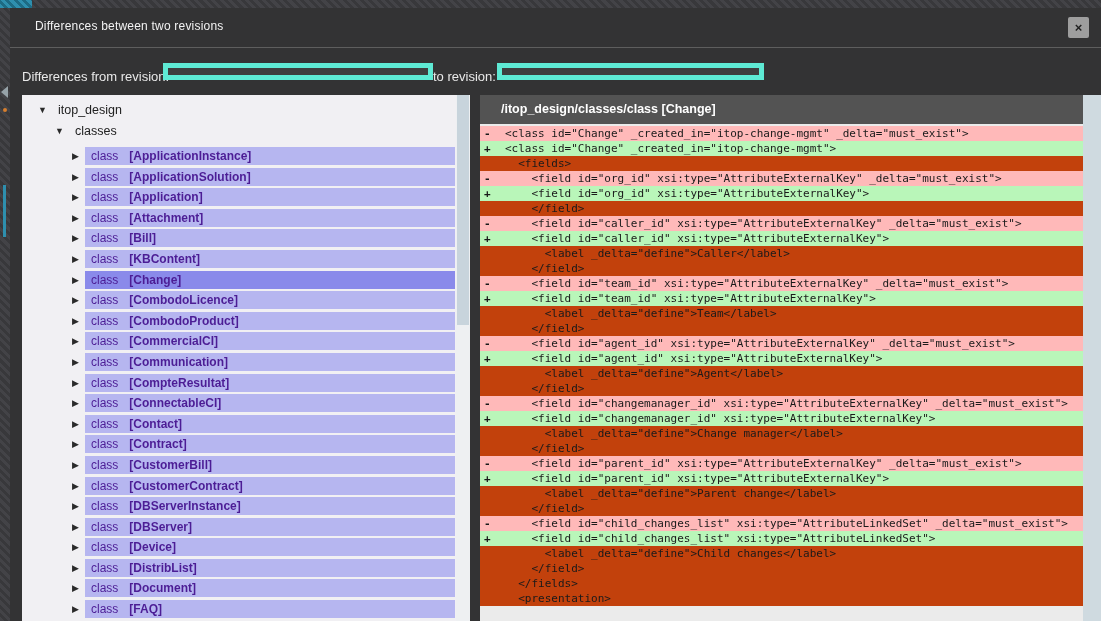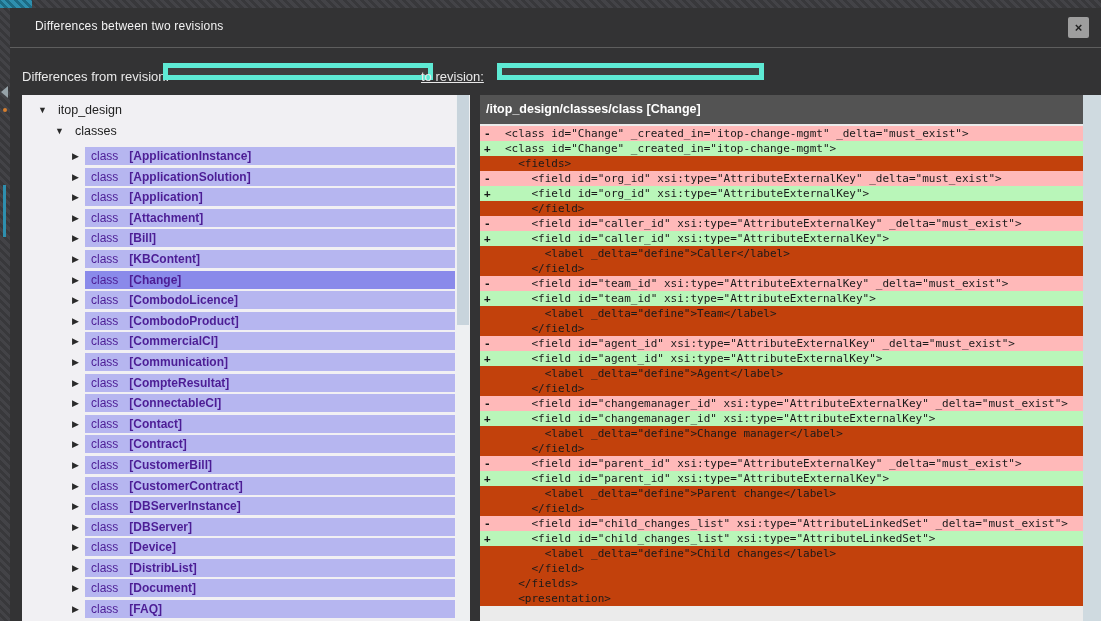--- a/index.html
+++ b/index.html
@@ -24,21 +24,21 @@
   .modal-title { position:absolute; left:25px; top:11px; font-size:12px;
     color:#f2f2f2; font-weight:400; letter-spacing:.2px; }
   .close-btn { position:absolute; right:12px; top:9px; width:21px; height:21px;
     background:#9e9e9e; border:none; border-radius:2px; color:#1f1f1f;
     font-size:13px; font-weight:700; line-height:21px; text-align:center; cursor:pointer; }
   .title-sep { position:absolute; left:0; top:39px; width:100%; height:1px; background:#5e5e5e; }
 
   
   .ctl-label { position:absolute; font-size:13px; color:#e9e9e9; top:61px; }
   .lbl-from { left:12px; }
-  .lbl-to   { left:411px;text-decoration:underline; }
+  .lbl-to   { left:423px; }
   .select { position:absolute; top:55px; height:17px; background:#3e3e3e;
     border:5px solid #5eead4; color:#fff; font-size:12.5px; font-weight:700;
     line-height:25px; padding:0 30px 0 14px; cursor:pointer; white-space:nowrap; overflow:hidden; }
   .sel-from { left:153px; width:270px; }
   .sel-to   { left:487px; width:267px; }
   .chev { position:absolute; right:11px; top:8px; width:7px; height:7px;
     border-right:2px solid #c9c9c9; border-bottom:2px solid #c9c9c9;
     transform:rotate(45deg); }
 
   
@@ -60,21 +60,21 @@
   .tree-item.selected .box { background:#8a8aea; }
   .tree-item .kw { font-weight:400; margin-right:11px; }
   .tree-item .cname { font-weight:700; }
   .tree-sb { position:absolute; right:0; top:0; width:14px; height:100%; background:#eef0f2; }
   .tree-sb .thumb { position:absolute; left:1px; top:0; width:12px; height:230px; background:#c8d4dc; }
 
   
   .diff-panel { position:absolute; left:470px; top:87px; width:603px; height:526px;
     background:#ebebeb; overflow:hidden; }
   .diff-header { height:29px; line-height:29px; background:#535353; color:#fff;
-    font-size:12.5px; font-weight:700; padding-left:6px; }
+    font-size:12.5px; font-weight:700; padding-left:21px; }
   #diff-lines { padding-top:2px; }
   .diff-line { position:relative; height:15px; line-height:15px; padding-left:25px;
     font-family:"DejaVu Sans Mono", monospace; font-size:11px; color:#1a1a1a;
     white-space:pre; overflow:hidden; }
   .diff-line .marker { position:absolute; left:4px; top:0; font-weight:700; }
   .diff-line.removed { background:#ffb9b9; }
   .diff-line.added   { background:#b9f6b9; }
   .diff-line.context { background:#c2410c; }
   .diff-sb { position:absolute; left:1073px; top:87px; width:18px; height:526px; background:#cfdae0; }
 </style>

